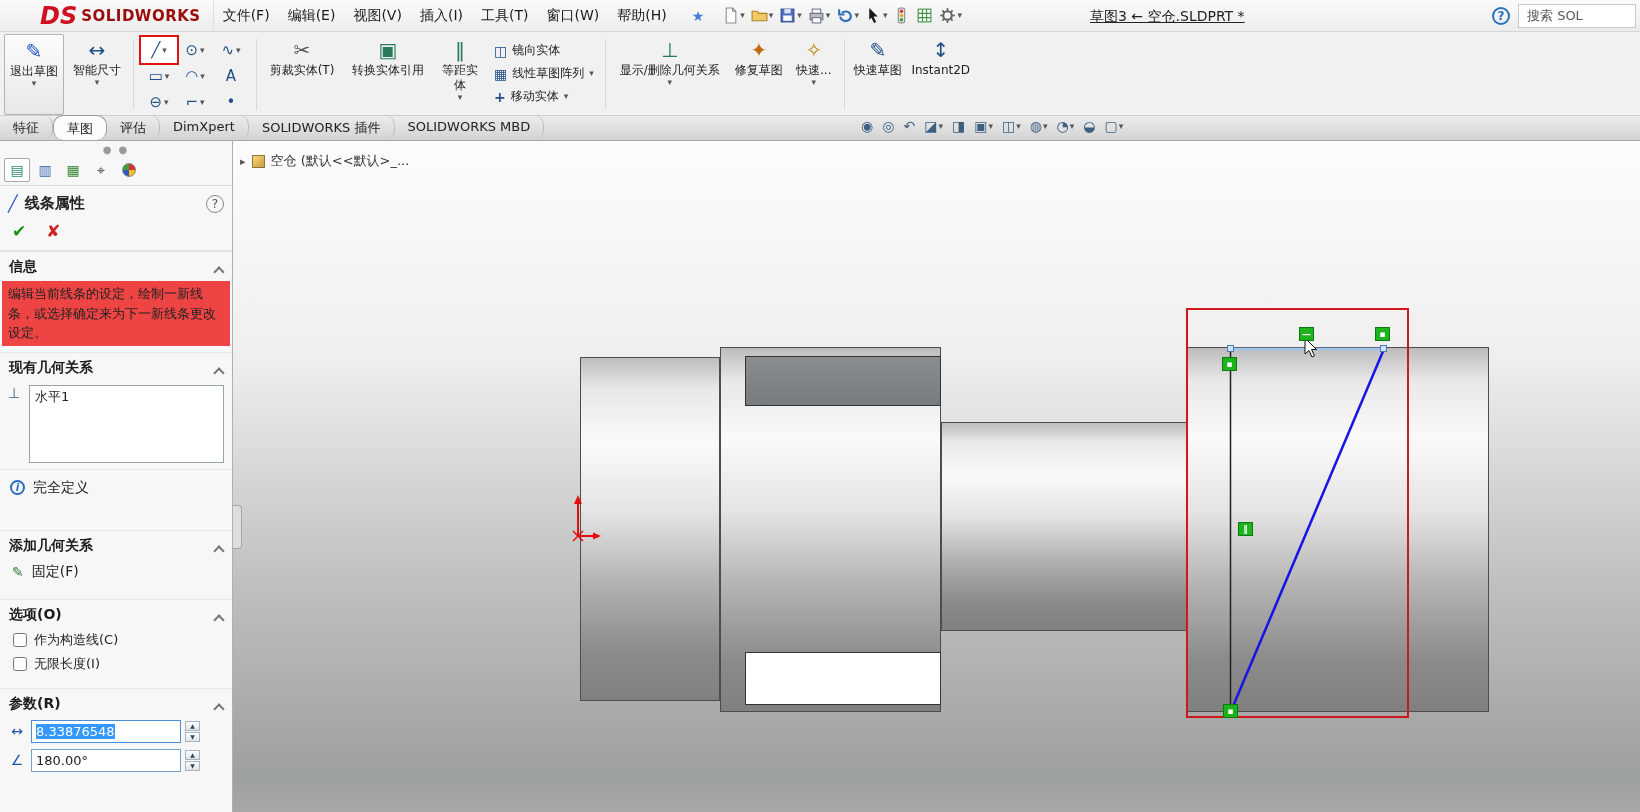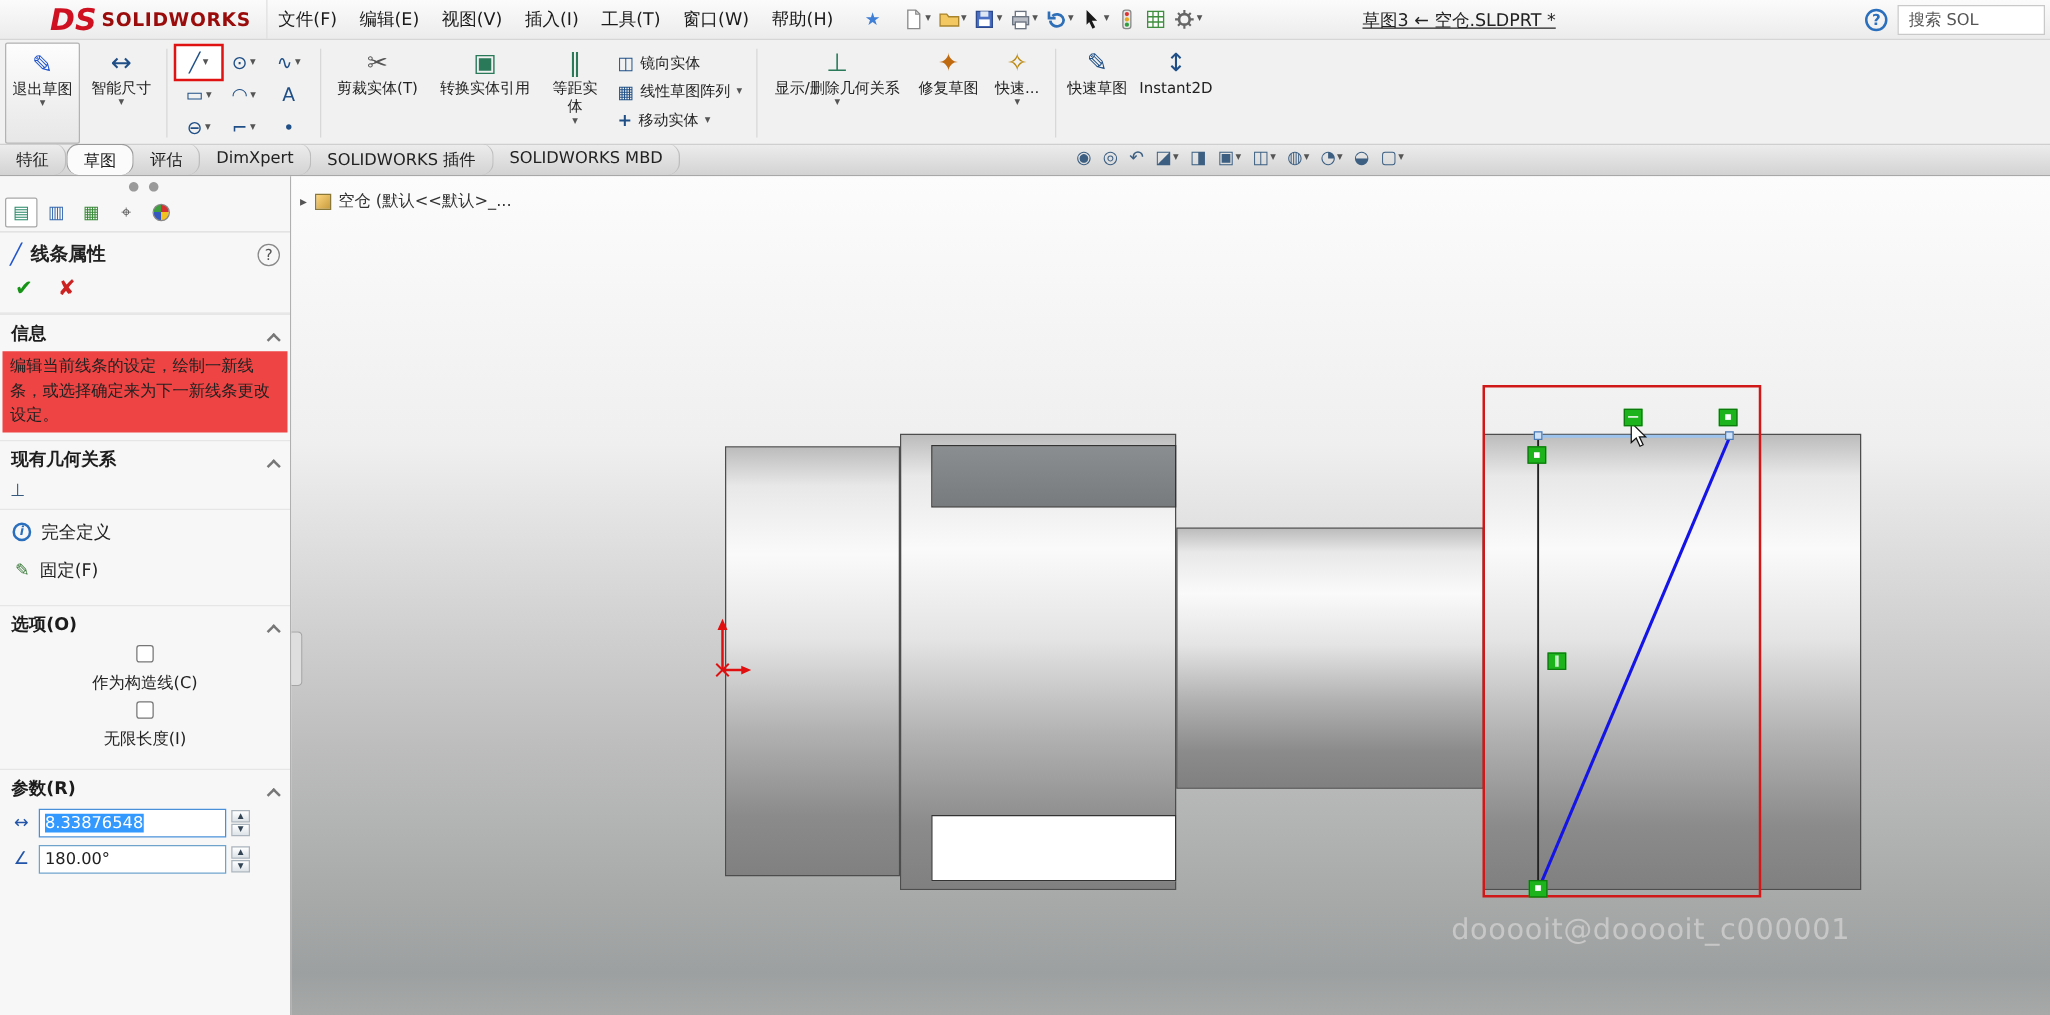--- a/index.html
+++ b/index.html
@@ -60,21 +60,21 @@
   .chev{width:8px;height:8px;border-left:2px solid #777;border-top:2px solid #777;transform:rotate(45deg);margin-left:auto;margin-top:4px;}
   .msg{background:#ef4444;margin:1px 2px 6px;padding:3px 6px;line-height:1.5;color:#222;}
   .rel-row{display:flex;gap:5px;padding:4px 8px 6px;}
   .rel-ic{color:#355a7d;font-size:14px;width:16px;}
   .listbox{flex:1;height:78px;border:1px solid #97a4ae;background:#fff;padding:1px;}
   .listbox .li{padding:1px 4px;}
   .status-row{display:flex;align-items:center;gap:8px;padding:9px 10px;border-top:1px solid #e6e6e6;font-size:14px;}
   .ibadge{width:15px;height:15px;border-radius:50%;border:2px solid #2a6fbd;color:#2a6fbd;font-size:10px;font-weight:bold;font-style:italic;display:flex;align-items:center;justify-content:center;flex:none;}
   .item-row{display:flex;align-items:center;gap:8px;padding:4px 12px;font-size:14px;}
   .item-row .ric{color:#3a7a3a;font-size:14px;}
-  .cb-row{display:flex;align-items:center;gap:7px;padding:3px 13px;flex-direction:column;}
+  .cb-row{display:flex;align-items:center;gap:7px;padding:3px 13px;}
   .cb-row input{width:14px;height:14px;margin:0;}
   .param-row{display:flex;align-items:center;gap:4px;padding:3px 7px;}
   .p-icon{width:20px;text-align:center;color:#2255aa;font-size:14px;}
   .p-input{width:150px;height:23px;border:1px solid #6fa3cc;background:#fff;display:flex;align-items:center;padding:0 4px;font-size:13px;overflow:hidden;}
   .p-input .sel{background:#3399ff;color:#fff;}
   .spin{display:flex;flex-direction:column;gap:1px;}
   .sb{width:15px;height:10px;border:1px solid #aab4bd;background:linear-gradient(#fff,#dde3e8);font-size:6px;line-height:8px;text-align:center;color:#345;}
   .grabber{position:absolute;left:233px;top:364px;width:9px;height:44px;background:#dedede;border:1px solid #a5a5a5;border-left:none;border-radius:0 4px 4px 0;z-index:30;}
   
   .viewport{flex:1;position:relative;overflow:hidden;background:linear-gradient(180deg,#fcfcfc 0%,#efefef 32%,#bdbdbd 68%,#9da0a0 95%,#a7a9a9 100%);}
@@ -364,26 +364,33 @@
       <span class="chev"></span>
     </div>
     <div class="msg">编辑当前线条的设定，绘制一新线条，或选择确定来为下一新线条更改设定。</div>
 
     <div class="sec-h">
       <span>现有几何关系</span>
       <span class="chev"></span>
     </div>
     <div class="rel-row">
       <span class="rel-ic">⊥</span>
+      <div class="listbox">
+        <div class="li">水平1</div>
+      </div>
     </div>
     <div class="status-row">
       <span class="ibadge">i</span>
       <span>完全定义</span>
     </div>
 
+    <div class="sec-h" style="margin-top:24px">
+      <span>添加几何关系</span>
+      <span class="chev"></span>
+    </div>
     <div class="item-row">
       <span class="ric">✎</span>
       <span>固定(F)</span>
     </div>
 
     <div class="sec-h" style="margin-top:14px">
       <span>选项(O)</span>
       <span class="chev"></span>
     </div>
     <div class="cb-row">
@@ -457,15 +464,14 @@
     <div class="ep" style="left:994px;top:204px"></div>
     <div class="ep" style="left:1147px;top:204px"></div>
     <div class="ep" style="left:994px;top:566px"></div>
 
     <div class="badge" style="left:989px;top:216px">▪</div>
     <div class="badge" style="left:1066px;top:186px">—</div>
     <div class="badge" style="left:1142px;top:186px">▪</div>
     <div class="badge" style="left:1005px;top:381px">‖</div>
     <div class="badge" style="left:990px;top:563px">▪</div>
 
-    <div class="watermark">dooooit@dooooit_c000001</div>
   </div>
 </div>
 
 </body></html>

